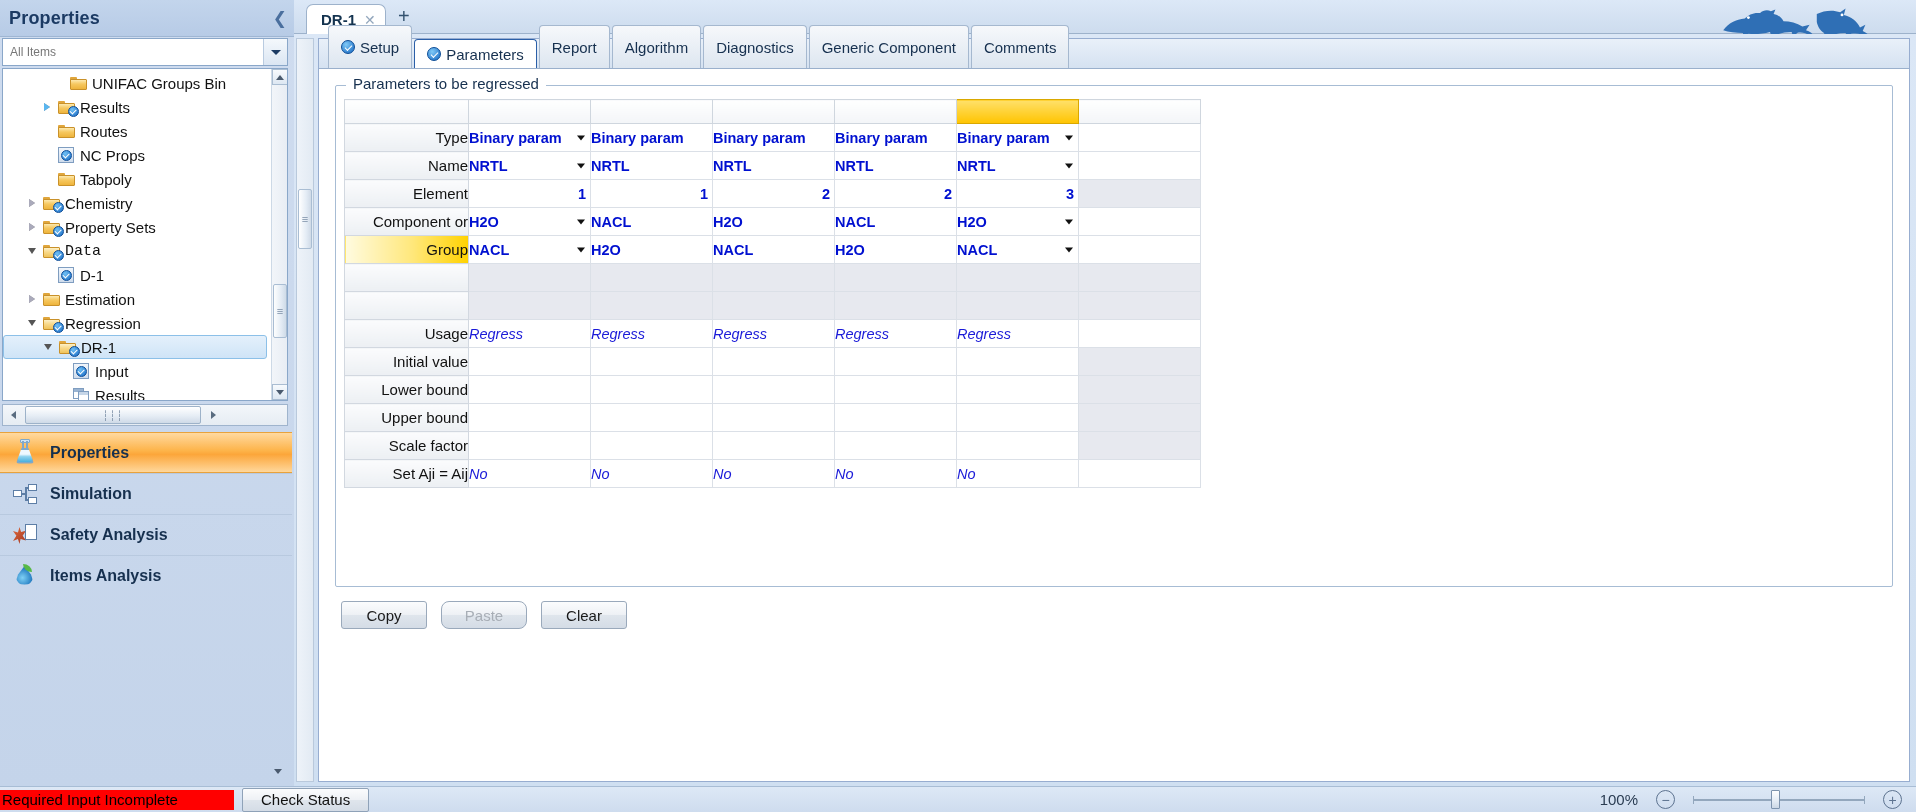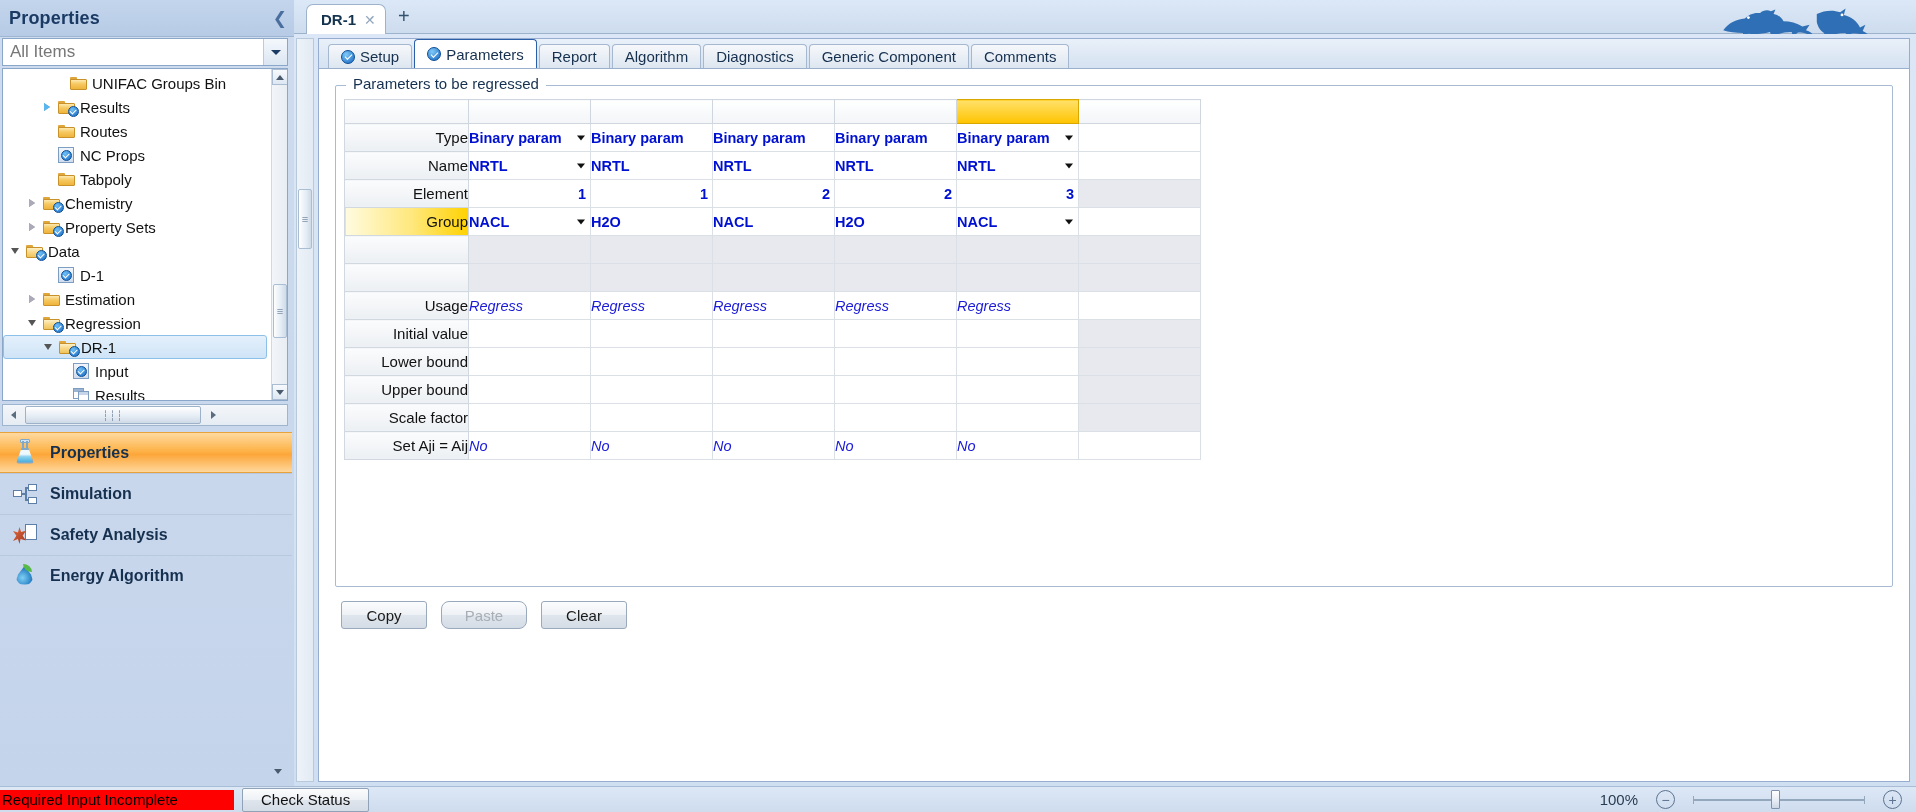--- a/index.html
+++ b/index.html
@@ -37,21 +37,21 @@
 
   #filter-row {
     position: absolute; top: 38px; left: 2px;
     width: 286px; height: 28px;
     display: flex;
     background: #fff;
     border: 1px solid #8aa7c9;
   }
   #filter-row .fval {
     flex: 1; display: flex; align-items: center;
-    padding-left: 7px; font-size: 17px; color: #777;
+    padding-left: 7px; font-size: 12px; color: #777;
   }
   #filter-row .fbtn {
     width: 24px; border-left: 1px solid #b9cbe0;
     background: linear-gradient(to bottom,#f4f8fc,#dbe6f3);
     display: flex; align-items: center; justify-content: center;
   }
   .caret-dn {
     width:0;height:0;border-left:5px solid transparent;
     border-right:5px solid transparent;border-top:5px solid #1b3a63;
   }
@@ -307,21 +307,21 @@
     background:#fff;
     border:1px solid #97add0;
   }
   #ribbon-tabs {
     position:absolute; left:0; top:0; right:0; height:30px;
     background: linear-gradient(to bottom,#e9f0f9,#d5e2f1);
     border-bottom:1px solid #9ab0cc;
     display:flex; align-items:flex-end; padding-left:9px; gap:2px;
   }
   .rtab {
-    height:24px; padding:0 12px;
+    height:43px; padding:0 12px;
     display:flex; align-items:center; gap:5px;
     font-size:15px; color:#16304f;
     background: linear-gradient(to bottom,#f6f8fb,#dde6f0);
     border:1px solid #a5b8cf; border-bottom:none;
     border-radius:4px 4px 0 0;
     cursor:pointer; white-space:nowrap;
   }
   .rtab.active {
     background:#fff;
     border-color:#2b5fa8;
@@ -564,21 +564,21 @@
           </span>
           <span class="ico">
             <span class="folder">
               <span class="tab"></span>
               <span class="body"></span>
               <span class="chk"></span>
             </span>
           </span>
           <span class="lbl">Property Sets</span>
         </div>
-        <div class="node" style="padding-left: 4px;">
+        <div class="node" style="padding-left: 21px; font-family: Liberation Mono, monospace;">
           <span class="exp">
             <span class="tri-o"></span>
           </span>
           <span class="ico">
             <span class="folder open">
               <span class="tab"></span>
               <span class="body"></span>
               <span class="chk"></span>
             </span>
           </span>
@@ -707,21 +707,21 @@
         </span>
         <span>Safety Analysis</span>
       </div>
       <div class="navbtn">
         <span class="navicon">
           <span class="energy">
             <span class="drop"></span>
             <span class="leaf"></span>
           </span>
         </span>
-        <span>Energy Algorithm</span>
+        <span>Items Analysis</span>
       </div>
     </div>
 
   <div id="left-bottom-arrow">
       <span class="ar-d"></span>
     </div>
 </div>
 
 <div id="tabstrip">
   <div id="doc-tab">
@@ -845,20 +845,41 @@
                 <td class="cell">
                   <span class="v num">2</span>
                 </td>
                 <td class="cell">
                   <span class="v num">2</span>
                 </td>
                 <td class="cell">
                   <span class="v num">3</span>
                 </td>
                 <td class="cell tail"></td>
+              </tr>
+              <tr>
+                <td class="rowhdr">Component or</td>
+                <td class="cell">
+                  <span class="v">H2O</span>
+                  <span class="dd"></span>
+                </td>
+                <td class="cell">
+                  <span class="v">NACL</span>
+                </td>
+                <td class="cell">
+                  <span class="v">H2O</span>
+                </td>
+                <td class="cell">
+                  <span class="v">NACL</span>
+                </td>
+                <td class="cell">
+                  <span class="v">H2O</span>
+                  <span class="dd"></span>
+                </td>
+                <td class="cell"></td>
               </tr>
               <tr>
                 <td class="rowhdr hl">Group</td>
                 <td class="cell">
                   <span class="v">NACL</span>
                   <span class="dd"></span>
                 </td>
                 <td class="cell">
                   <span class="v">H2O</span>
                 </td>

